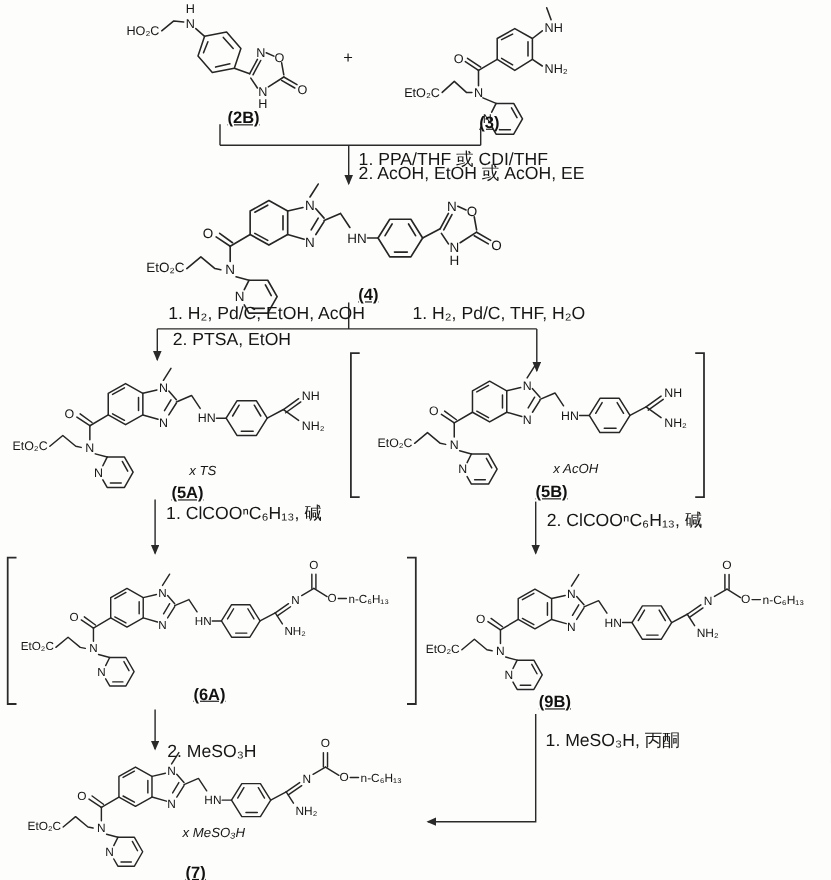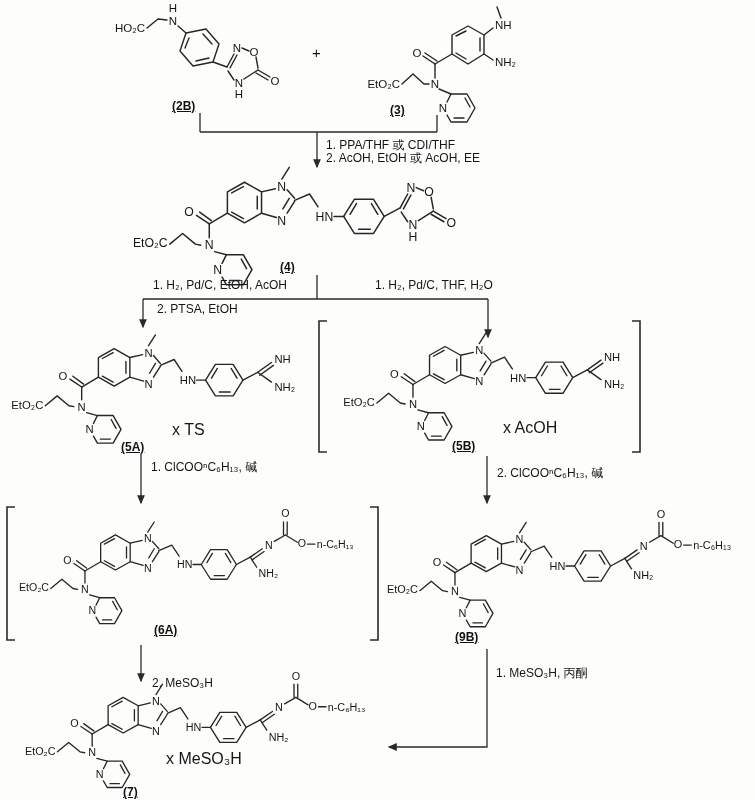--- a/index.html
+++ b/index.html
@@ -3,24 +3,24 @@
 <meta charset="utf-8">
 <style>
   html,body{margin:0;padding:0;background:#f6f6f4;}
   #page{position:relative;width:755px;height:800px;background:#fdfdfc;overflow:hidden;
         font-family:"Liberation Sans","DejaVu Sans",sans-serif;color:#1a1a1a;}
   svg{position:absolute;overflow:visible;}
   .b{fill:none;stroke:#262626;stroke-width:1.4;stroke-linecap:round;stroke-linejoin:round;}
   .conn{fill:none;stroke:#2a2a2a;stroke-width:1.3;}
   .brk{fill:none;stroke:#2a2a2a;stroke-width:1.6;}
   .at{font-family:"Liberation Sans","DejaVu Sans",sans-serif;font-size:11.5px;fill:#161616;}
-  .clabel{position:absolute;width:64px;text-align:left;font-size:12px;font-weight:bold;
+  .clabel{position:absolute;width:64px;text-align:right;font-size:15px;font-weight:bold;
           text-decoration:underline;color:#111;}
-  .cond{position:absolute;font-size:12px;white-space:nowrap;color:#161616;line-height:13px;}
-  .salt{position:absolute;font-size:16px;color:#161616;white-space:nowrap;}
+  .cond{position:absolute;font-size:16px;white-space:nowrap;color:#161616;line-height:13px;}
+  .salt{position:absolute;font-size:12px;color:#161616;white-space:nowrap;font-style:italic;}
   .plus{position:absolute;font-size:15px;color:#161616;}
 </style>
 </head>
 <body>
 
 <div id="page">
 
   <svg width="0" height="0">
     <defs>
       <g id="core">
@@ -175,21 +175,21 @@
   <svg style="left:18px;top:672px;" width="368" height="128" viewBox="0 -8 392 128" preserveAspectRatio="xMinYMin meet">
     <use href="#core"></use>
     <use href="#egcarb" transform="translate(258,43)"></use>
   </svg>
 
   <div class="clabel" style="left:172px;top:99px;">(2B)</div>
   <div class="clabel" style="left:390px;top:103px;">(3)</div>
   <div class="clabel" style="left:280px;top:260px;">(4)</div>
   <div class="clabel" style="left:121px;top:440px;">(5A)</div>
   <div class="clabel" style="left:452px;top:439px;">(5B)</div>
-  <div class="clabel" style="left:154px;top:623px;text-decoration:underline;">(6A)</div>
+  <div class="clabel" style="left:141px;top:623px;text-decoration:underline;">(6A)</div>
   <div class="clabel" style="left:455px;top:630px;">(9B)</div>
   <div class="clabel" style="left:123px;top:785px;">(7)</div>
 
   <div class="salt" style="left:172px;top:421px;">x TS</div>
   <div class="salt" style="left:503px;top:419px;">x AcOH</div>
   <div class="salt" style="left:166px;top:750px;text-align:center;">x MeSO₃H</div>
 
   <div class="cond" style="left:326px;top:139px;">
     <div>1. PPA/THF 或 CDI/THF</div>
     <div>2. AcOH, EtOH 或 AcOH, EE</div>

